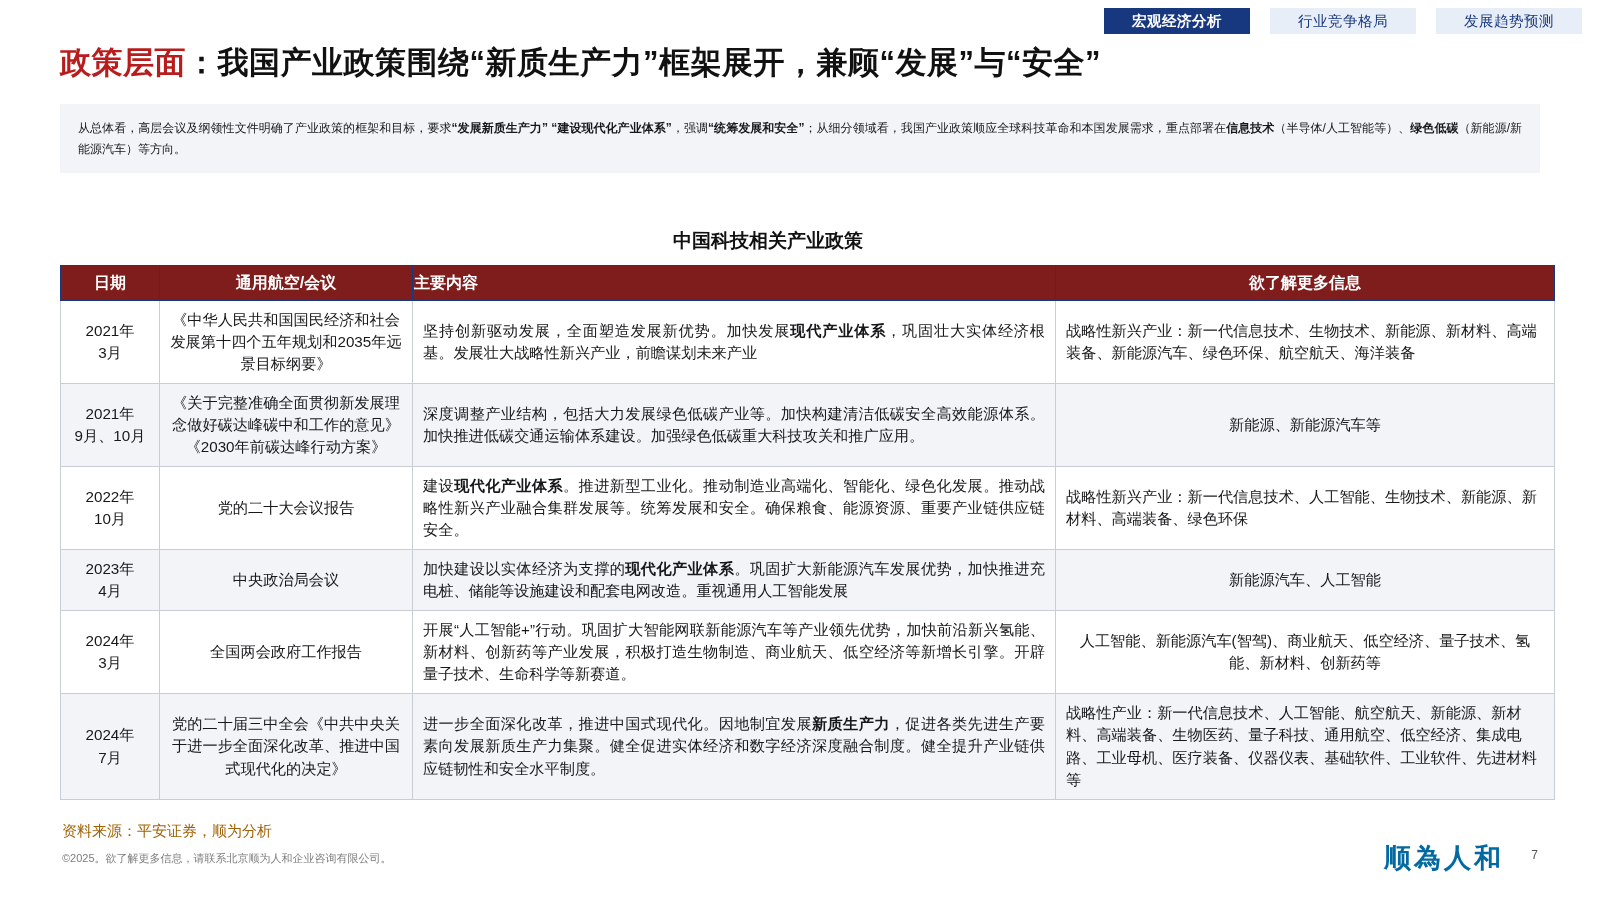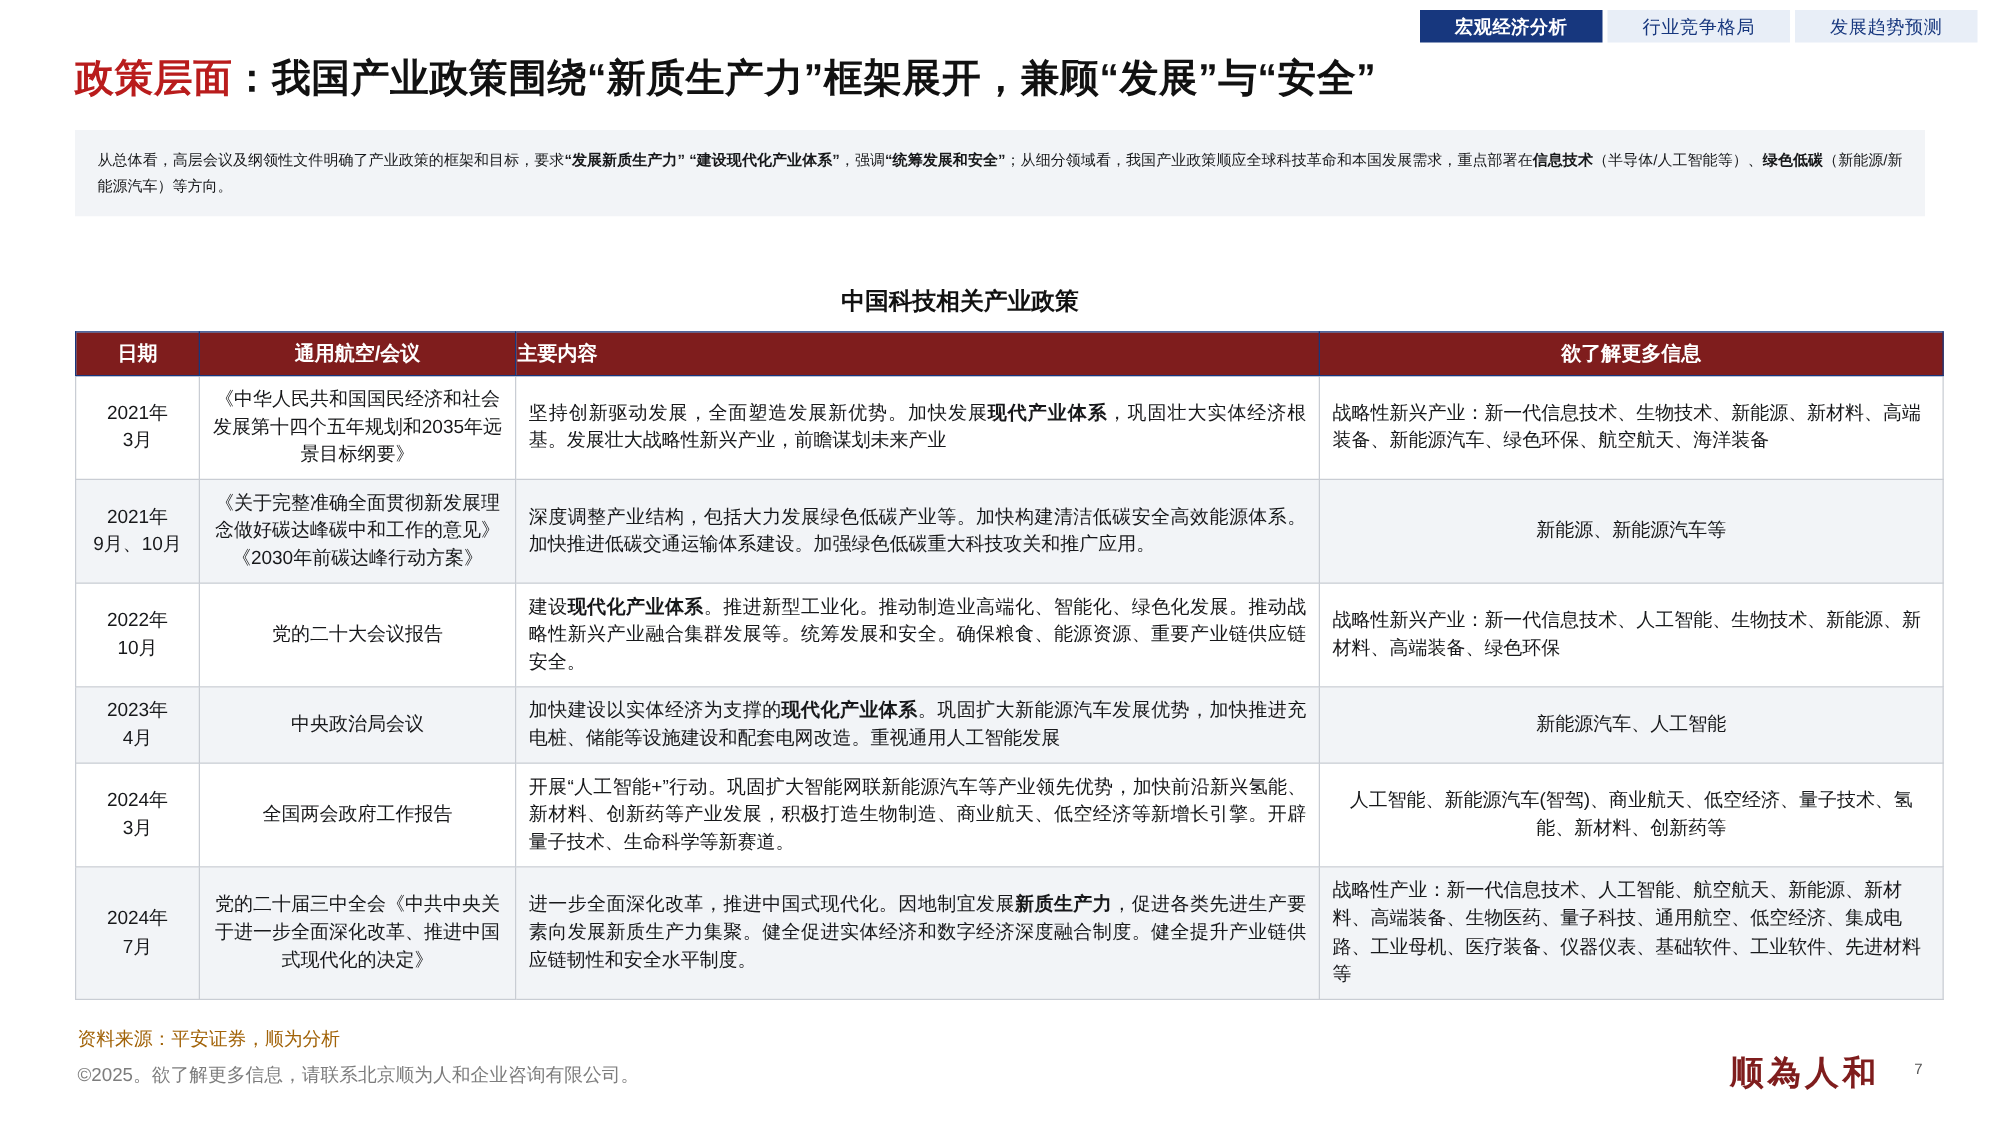--- a/index.html
+++ b/index.html
@@ -21,21 +21,21 @@
     height: 900px;
     box-sizing: border-box;
   }
 
   
   .tabs {
     position: absolute;
     top: 8px;
     right: 18px;
     display: flex;
-    gap: 4px;
+    gap: 20px;
   }
   .tab {
     width: 146px;
     height: 26px;
     display: flex;
     align-items: center;
     justify-content: center;
     font-size: 14.5px;
     letter-spacing: .5px;
   }
@@ -135,30 +135,30 @@
     position: absolute;
     top: 822px;
     left: 62px;
     font-size: 15px;
     color: #a16207;
   }
   .copyright {
     position: absolute;
     top: 851px;
     left: 62px;
-    font-size: 15px;
+    font-size: 11px;
     color: #7d7d7d;
   }
   .logo {
     position: absolute;
     right: 96px;
     bottom: 24px;
     font-size: 27px;
     font-weight: bold;
-    color: #7f1d1d;
+    color: #0369a1;
     letter-spacing: 3px;
     font-family: "DejaVu Serif", serif;
   }
   .pagenum {
     position: absolute;
     right: 62px;
     bottom: 38px;
     font-size: 12px;
     color: #555555;
   }

